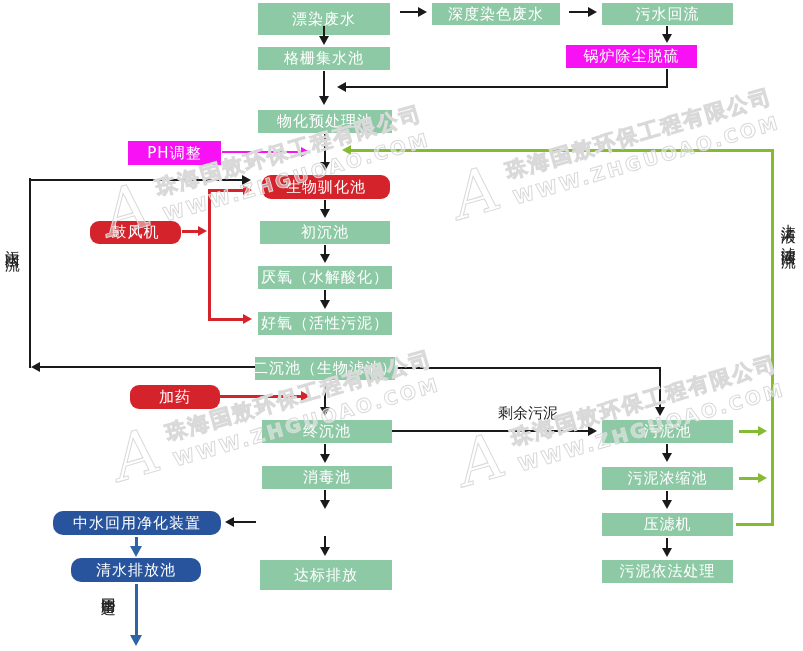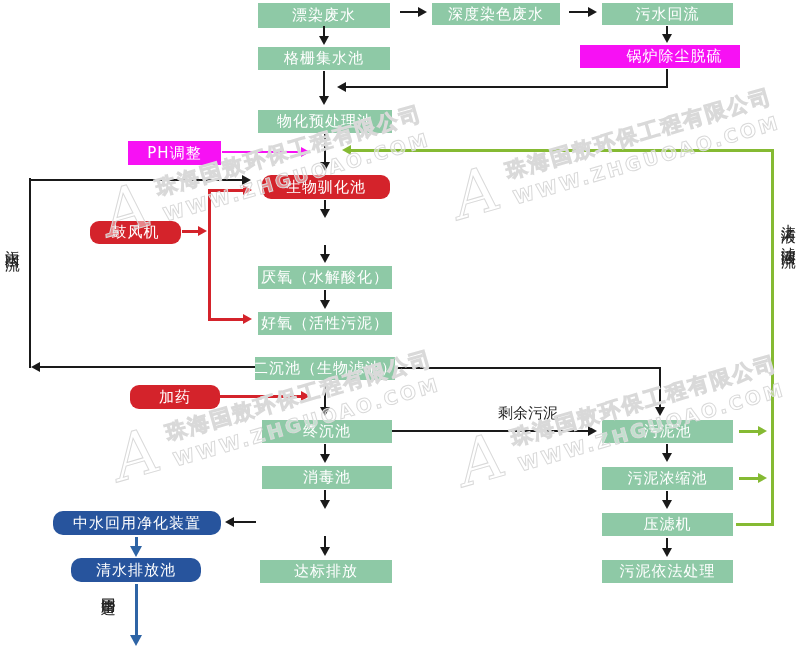--- a/index.html
+++ b/index.html
@@ -62,36 +62,37 @@
     </span>
   </div>
   <div class="wm" style="left:460px;top:435px;">
     <span class="a">A</span>
     <span class="col">
       <span class="t1">珠海国敖环保工程有限公司</span>
       <span class="t2">WWW.ZHGUOAO.COM</span>
     </span>
   </div>
 
-  <div class="box green" style="left:258px;top:3px;width:132px;height:25px;">漂染废水</div>
+  <div class="box green" style="left:258px;top:3px;width:132px;height:32px;">漂染废水</div>
   <div class="box green" style="left:432px;top:3px;width:128px;height:22px;">深度染色废水</div>
   <div class="box green" style="left:602px;top:3px;width:131px;height:22px;">污水回流</div>
   <div class="box green" style="left:258px;top:47px;width:132px;height:23px;">格栅集水池</div>
-  <div class="box magenta" style="left:580px;top:45px;width:131px;height:23px;padding-left:29px;">锅炉除尘脱硫</div>
+  <div class="box magenta" style="left:566px;top:45px;width:131px;height:23px;">锅炉除尘脱硫</div>
   <div class="box green" style="left:258px;top:110px;width:134px;height:23px;">物化预处理池</div>
   <div class="box magenta" style="left:128px;top:141px;width:93px;height:24px;">PH调整</div>
   <div class="box red" style="left:262px;top:175px;width:128px;height:24px;">生物驯化池</div>
   <div class="box red" style="left:90px;top:221px;width:91px;height:23px;">鼓风机</div>
+  <div class="box green" style="left:260px;top:221px;width:130px;height:23px;">初沉池</div>
   <div class="box green" style="left:258px;top:266px;width:134px;height:23px;">厌氧（水解酸化）</div>
   <div class="box green" style="left:258px;top:312px;width:134px;height:23px;">好氧（活性污泥）</div>
   <div class="box green" style="left:255px;top:357px;width:140px;height:23px;">二沉池（生物滤池）</div>
   <div class="box red" style="left:130px;top:385px;width:90px;height:24px;">加药</div>
   <div class="box green" style="left:262px;top:420px;width:130px;height:23px;">终沉池</div>
   <div class="box green" style="left:262px;top:466px;width:130px;height:23px;">消毒池</div>
-  <div class="box green" style="left:260px;top:560px;width:132px;height:23px;">达标排放</div>
+  <div class="box green" style="left:260px;top:560px;width:132px;height:30px;">达标排放</div>
   <div class="box green" style="left:602px;top:420px;width:131px;height:23px;">污泥池</div>
   <div class="box green" style="left:602px;top:467px;width:131px;height:23px;">污泥浓缩池</div>
   <div class="box green" style="left:602px;top:560px;width:131px;height:23px;">污泥依法处理</div>
   <div class="box green" style="left:602px;top:513px;width:131px;height:23px;">压滤机</div>
   <div class="box blue" style="left:53px;top:511px;width:168px;height:24px;">中水回用净化装置</div>
   <div class="box blue" style="left:71px;top:558px;width:130px;height:24px;">清水排放池</div>
 
   <div class="flabel" style="left:498px;top:389px;margin-top:15px;">剩余污泥</div>
   <div class="vtext" style="left:3px;top:238px;">污水回流</div>
   <div class="vtext" style="left:779px;top:212px;">上清液／滤液回流</div>

